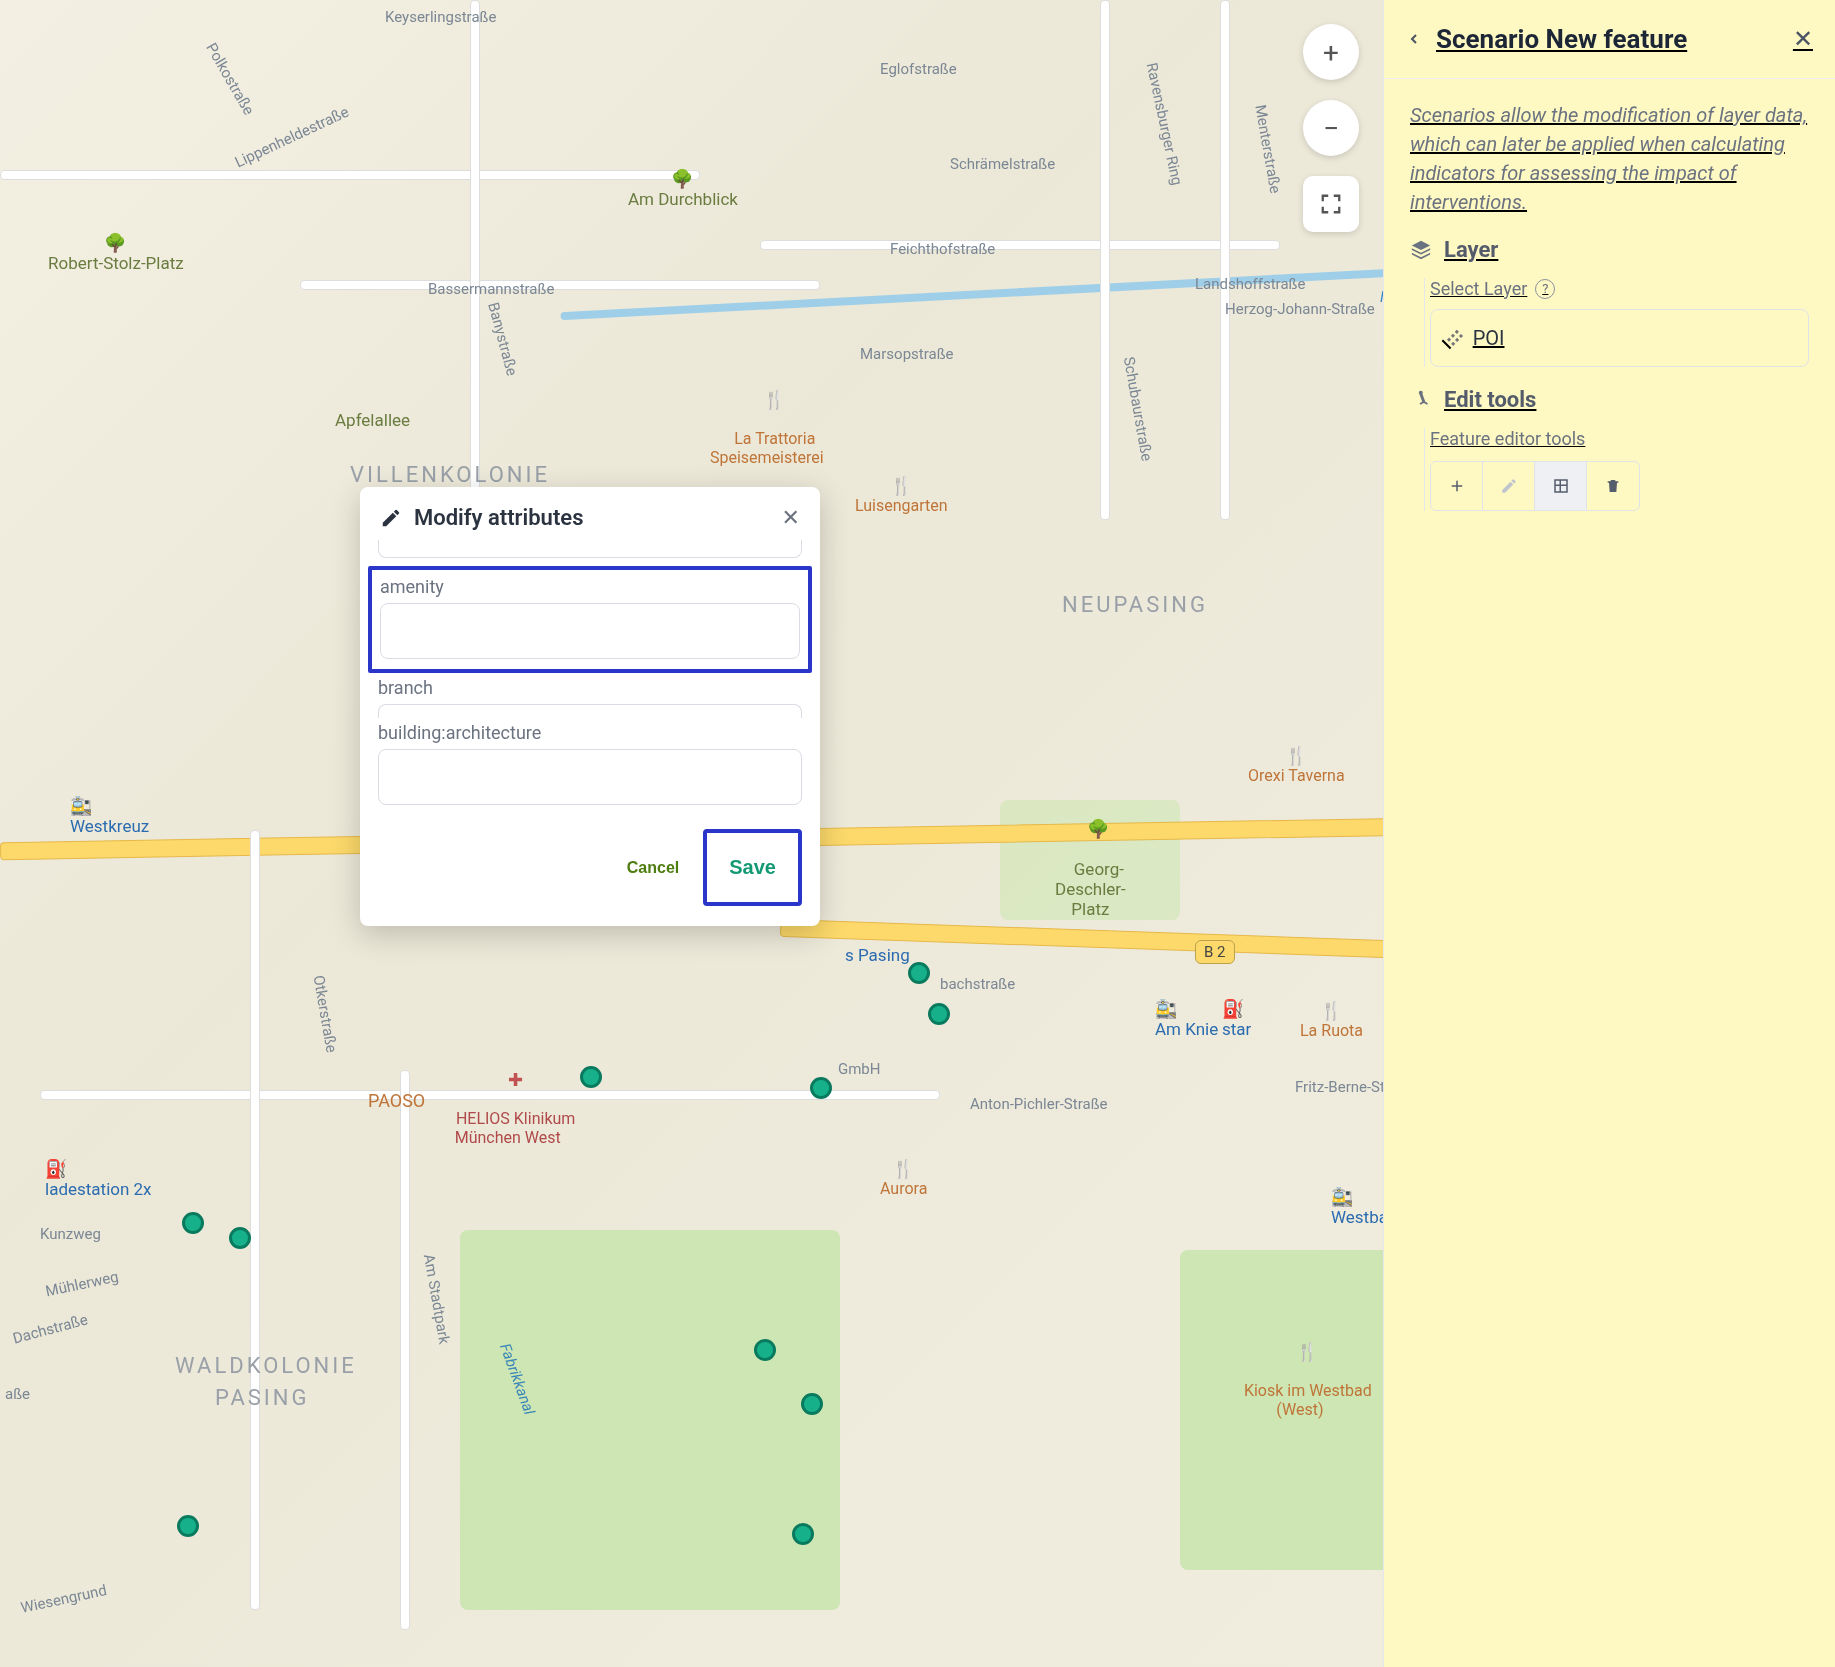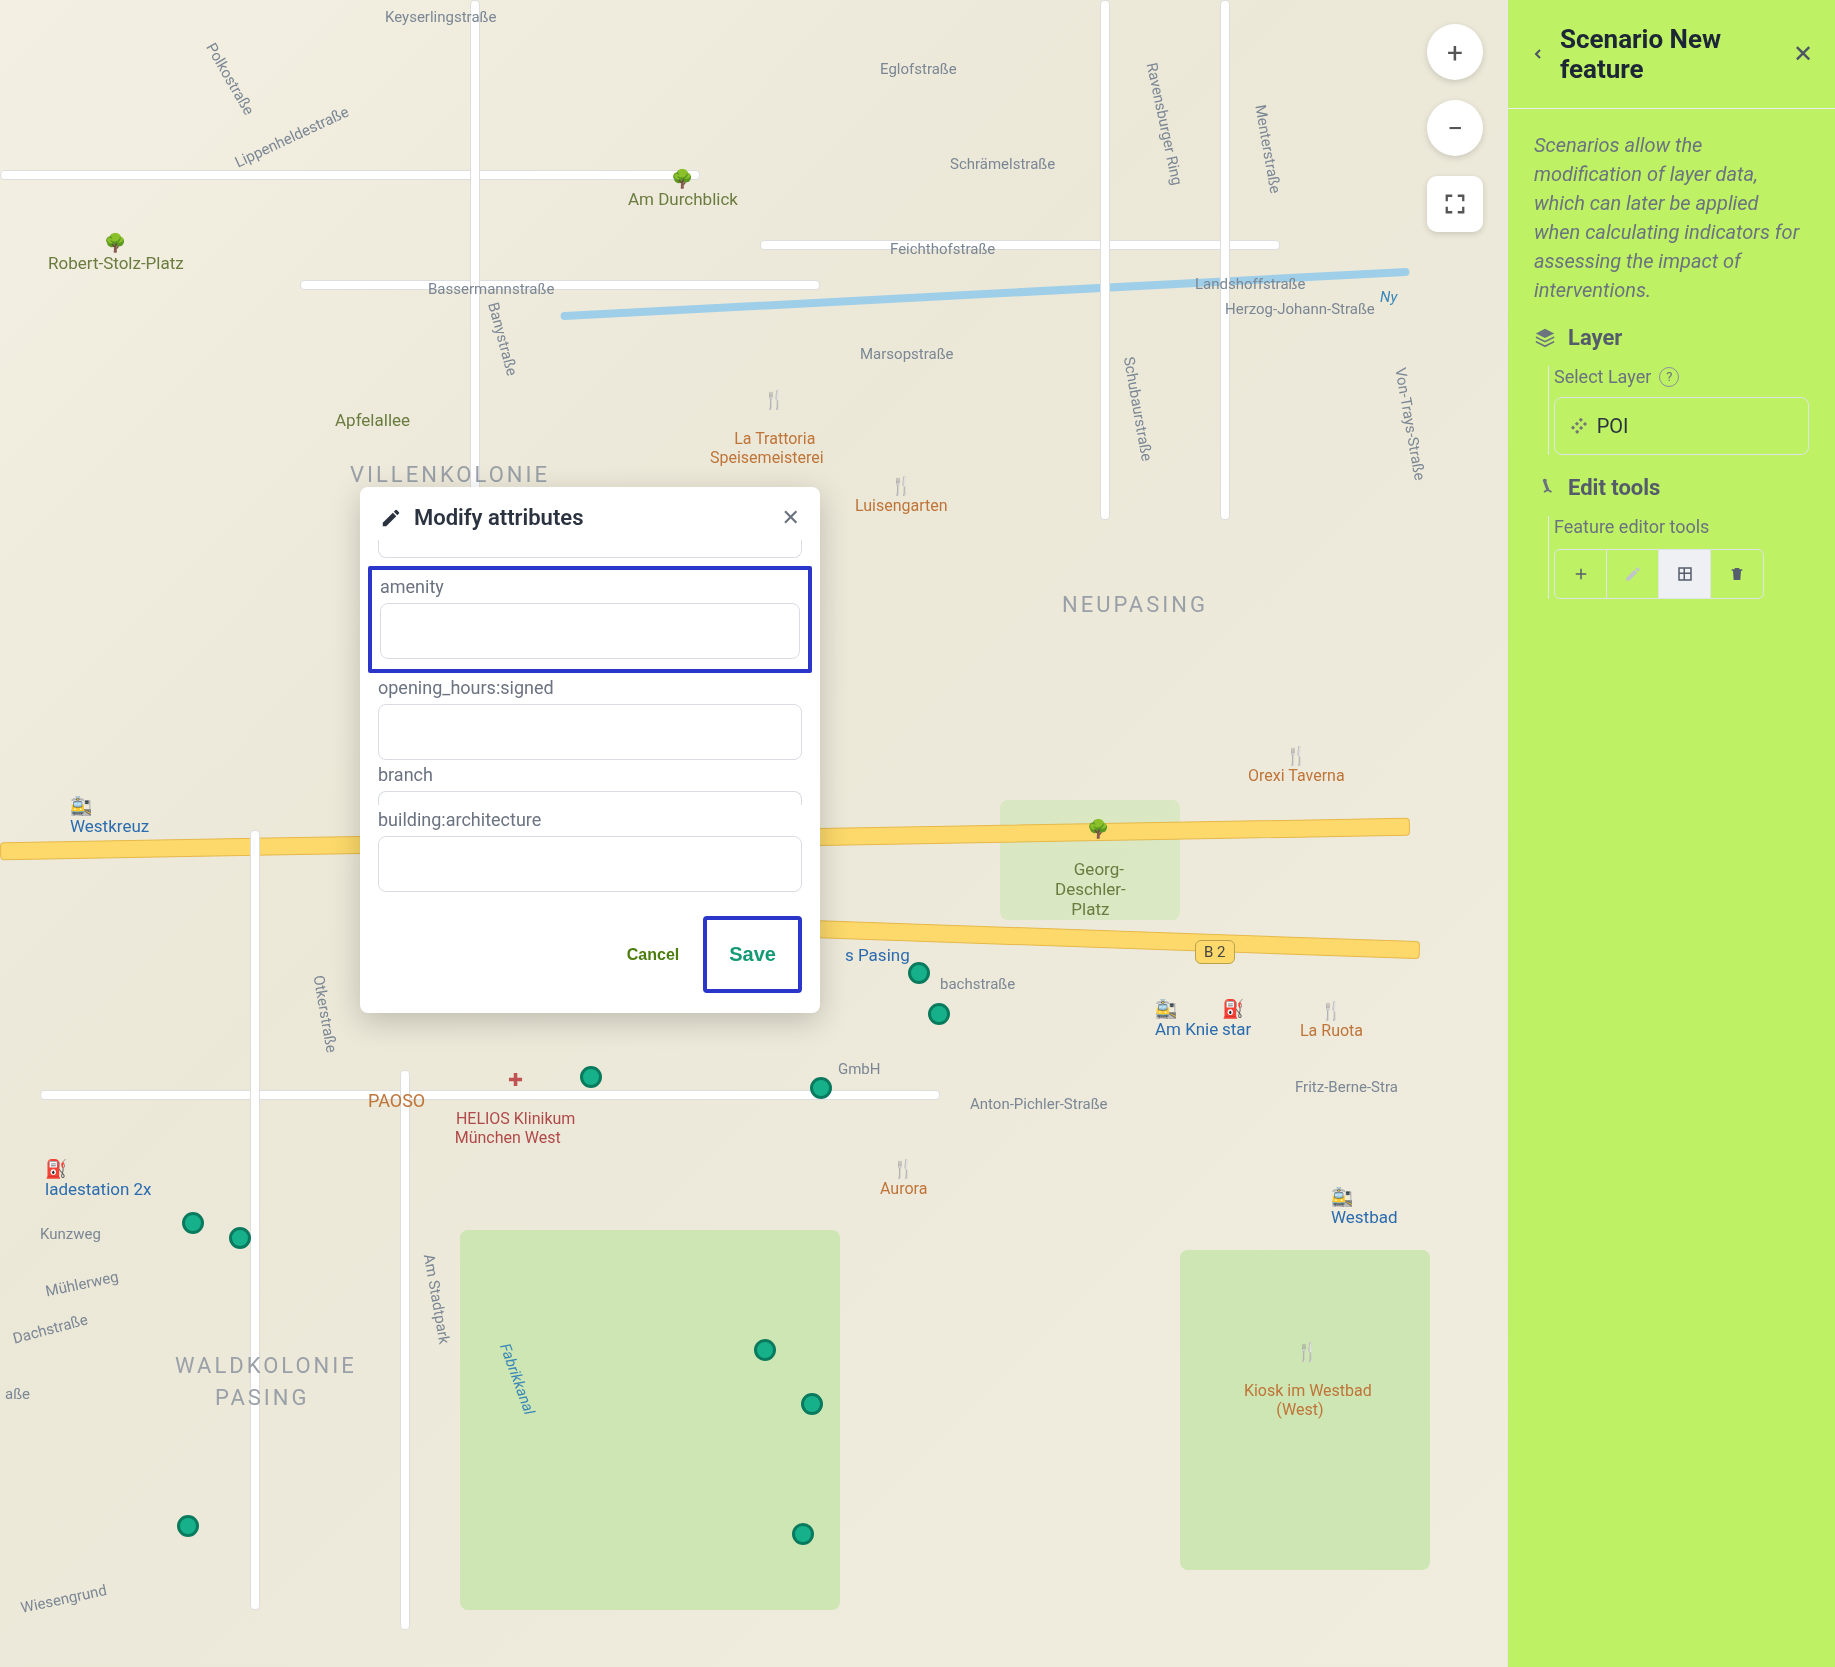--- a/index.html
+++ b/index.html
@@ -137,24 +137,24 @@
   }
   .btn-save {
     font-size:20px; font-weight:700; color:#139a74;
     background:#fff; border:4px solid #2a36c9;
     border-radius:4px;
     padding:23px 22px; cursor:pointer;
   }
 
   
   .sidebar {
-    width: 328px;
-    background:#bef264;
+    width: 452px;
+    background:#fef9c3;
     border-left:1px solid #e5e7eb;
-    display:flex; flex-direction:column;
+    display:flex; flex-direction:column;text-decoration:underline;
   }
   .sidebar-header {
     display:flex; align-items:center; gap:14px;
     padding:24px 22px;
     border-bottom:1px solid #eceef1;
   }
   .sidebar-header .back { font-size:24px; color:#4b5563; cursor:pointer;}
   .sidebar-header .title { flex:1; font-size:26px; font-weight:700; color:#1d2636;}
   .sidebar-header .close { font-size:24px; color:#4b5563; cursor:pointer;}
   .sidebar-desc {
@@ -378,24 +378,20 @@
       <span class="close">✕</span>
     </div>
     <div class="modify-body">
       <div class="field-top-clipped"></div>
 
       <div class="field-group highlight">
         <span class="field-label">amenity</span>
         <input class="field-input" value="" style="">
       </div>
 
-      <div class="field-group">
-        <span class="field-label">opening_hours:signed</span>
-        <input class="field-input" value="" style="">
-      </div>
 
       <div class="field-group">
         <span class="field-label">branch</span>
         <div class="field-bottom-clipped"></div>
       </div>
 
       <div class="field-group">
         <span class="field-label">building:architecture</span>
         <input class="field-input" value="" style="">
       </div>

